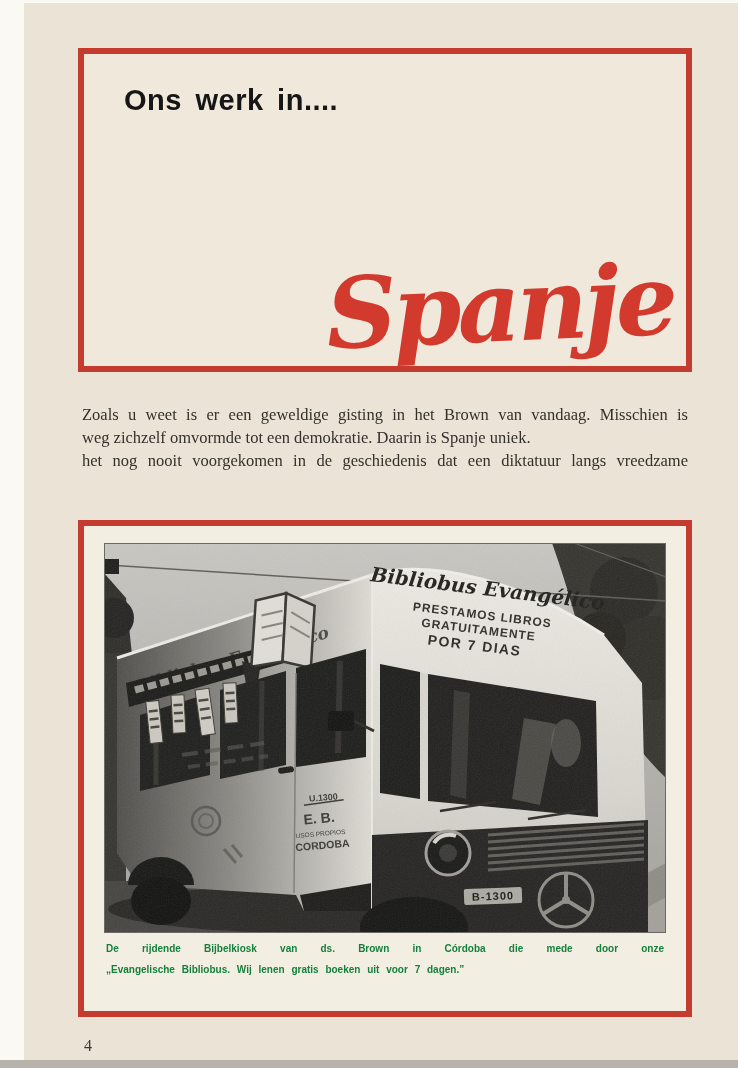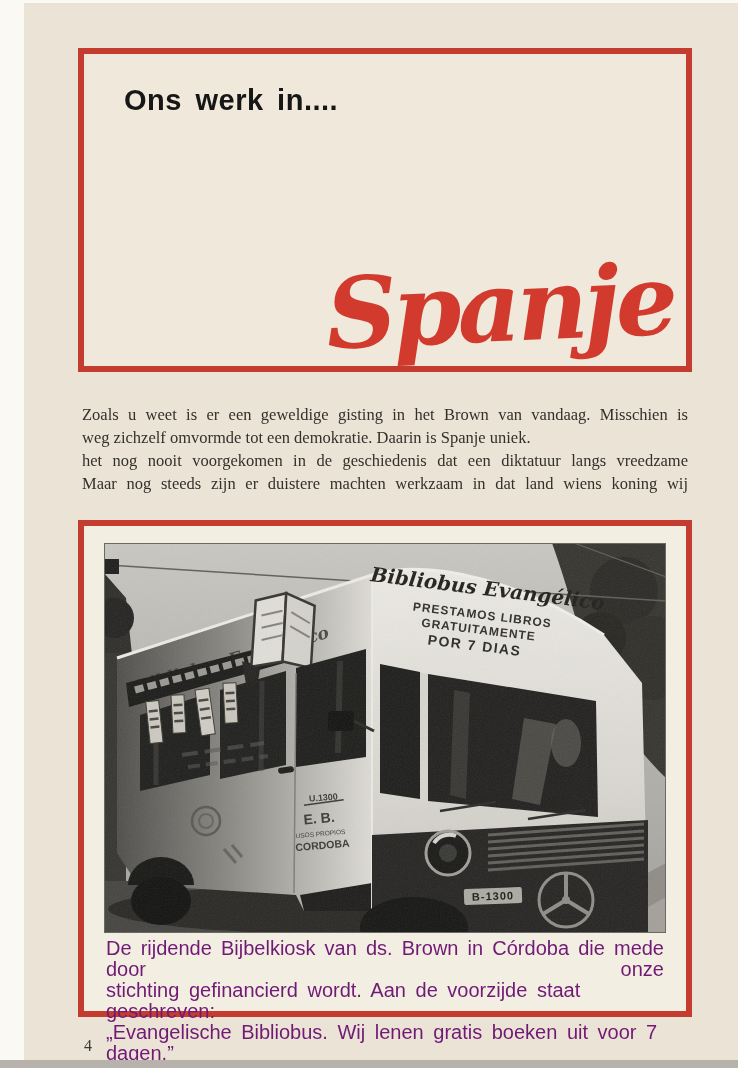--- a/index.html
+++ b/index.html
@@ -30,21 +30,21 @@
   .bline.j { text-align:justify; text-align-last:justify; }
 
   
   .photo-box { position:absolute; left:54px; top:517px; width:614px; height:497px;
           border:6px solid #c43b2f; background:#f3eee2; }
   .photo { position:absolute; left:20px; top:17px; width:562px; height:390px;
           background:#b3b1ac; }
   .photo svg { display:block; width:100%; height:100%; }
 
   .caption { position:absolute; left:22px; top:412px; width:558px;
-          font-size:20px; font-weight:normal; line-height:21px; color:#701a75; }
+          font-size:10px; font-weight:bold; line-height:21px; color:#15803d; }
   .cap-line.j { text-align:justify; text-align-last:justify; }
   .cap-line.w { word-spacing:4px; }
 
   .page-number { position:absolute; left:60px; top:1034px;
           font-family:"Liberation Serif", serif; font-size:16px; color:#3b3833; }
 
   svg text { font-family:"Liberation Sans", sans-serif; }
   svg .gothic { font-family:"DejaVu Serif", serif; font-style:italic; font-weight:bold; }
 </style>
 </head>
@@ -54,21 +54,20 @@
 
   <section class="header-box">
     <div class="kicker">Ons werk in....</div>
     <div class="big-title">Spanje</div>
   </section>
 
   <div class="body-text">
     <div class="bline j">Zoals u weet is er een geweldige gisting in het Brown van vandaag. Misschien is</div>
     <div class="bline">weg zichzelf omvormde tot een demokratie. Daarin is Spanje uniek.</div>
     <div class="bline j">het nog nooit voorgekomen in de geschiedenis dat een diktatuur langs vreedzame</div>
-    <div class="bline j">Maar nog steeds zijn er duistere machten werkzaam in dat land wiens koning wij</div>
   </div>
 
   <section class="photo-box">
     <div class="photo">
       <svg viewBox="0 0 562 390" preserveAspectRatio="none">
         <defs>
           <linearGradient id="sky" x1="0" y1="0" x2="0" y2="1">
             <stop offset="0" stop-color="#c9c7c2"></stop>
               <stop offset=".5" stop-color="#b4b2ad"></stop>
               <stop offset="1" stop-color="#a3a19c"></stop>
@@ -248,21 +247,20 @@
 
         <ellipse cx="310" cy="384" rx="54" ry="30" fill="#141412"></ellipse>
 
         <rect x="0" y="0" width="562" height="390" filter="url(#grain)"></rect>
         <rect x="0.5" y="0.5" width="561" height="389" fill="none" stroke="#6b6964" stroke-width="1"></rect>
       </svg>
     </div>
 
     <div class="caption">
       <div class="cap-line j">De rijdende Bijbelkiosk van ds. Brown in Córdoba die mede door onze</div>
-      <div class="cap-line w">stichting gefinancierd wordt. Aan de voorzijde staat geschreven:</div>
       <div class="cap-line w">„Evangelische Bibliobus. Wij lenen gratis boeken uit voor 7 dagen.”</div>
     </div>
   </section>
 
   <div class="page-number">4</div>
 </div>
 
 <div class="bottom-strip"></div>
 
 </body></html>

